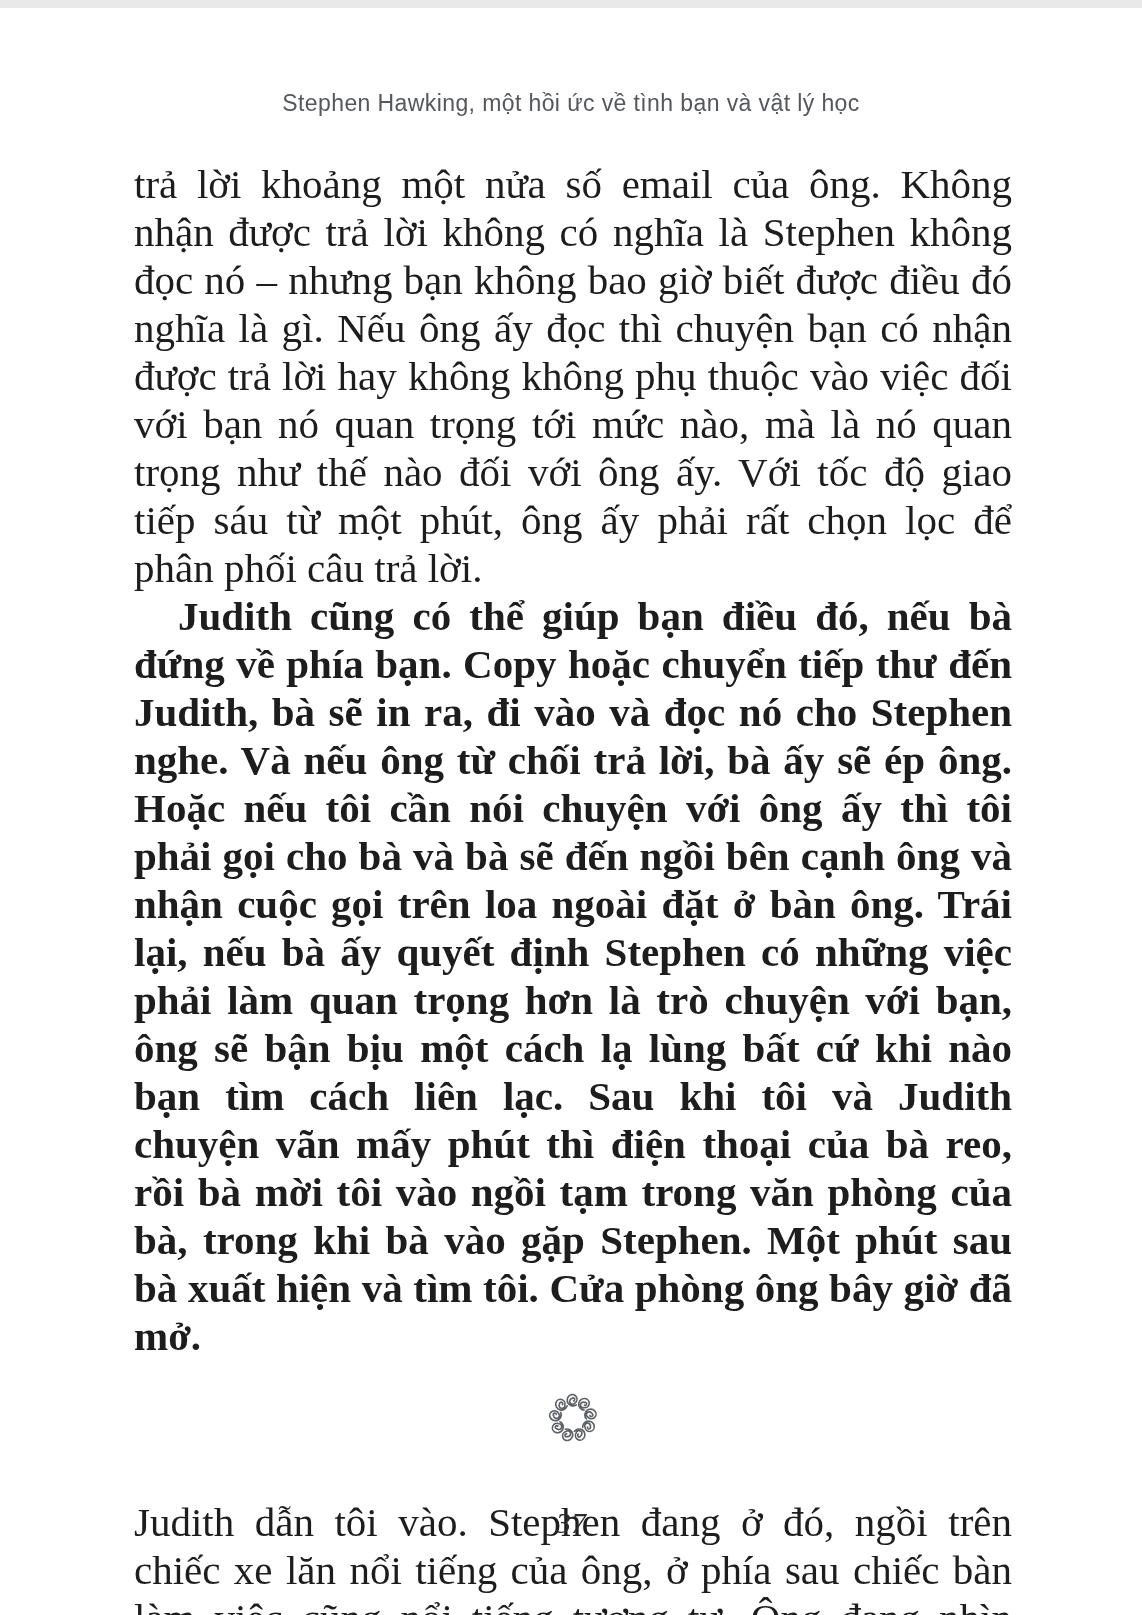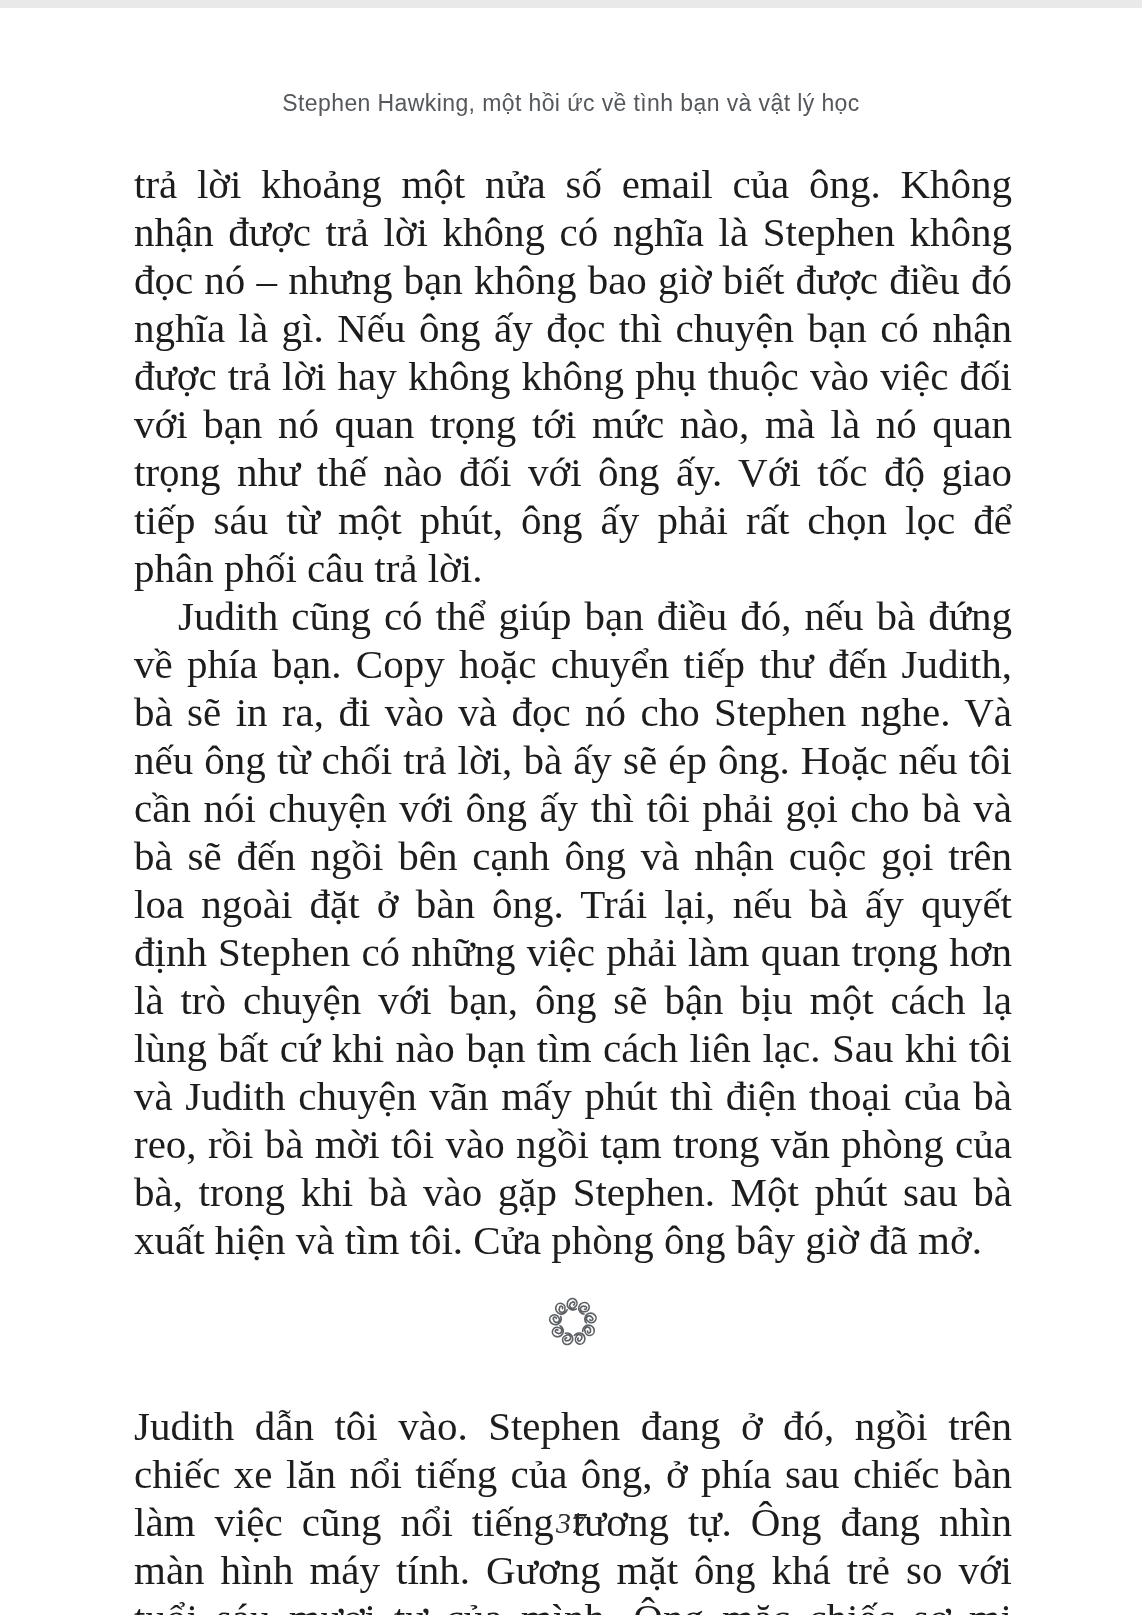--- a/index.html
+++ b/index.html
@@ -37,20 +37,21 @@
     line-height: 48px;
     color: #1d1d1d;
     text-align: justify;
   }
   .body-text p {
     margin: 0;
     padding: 0;
   }
   .body-text p.indented {
     text-indent: 44px;
+    font-weight: bold;
   }
   .ornament-wrap {
     margin: 30px 0 52px 0;
     text-align: center;
     line-height: 0;
   }
   .ornament-wrap svg {
     display: inline-block;
   }
   .page-number {

